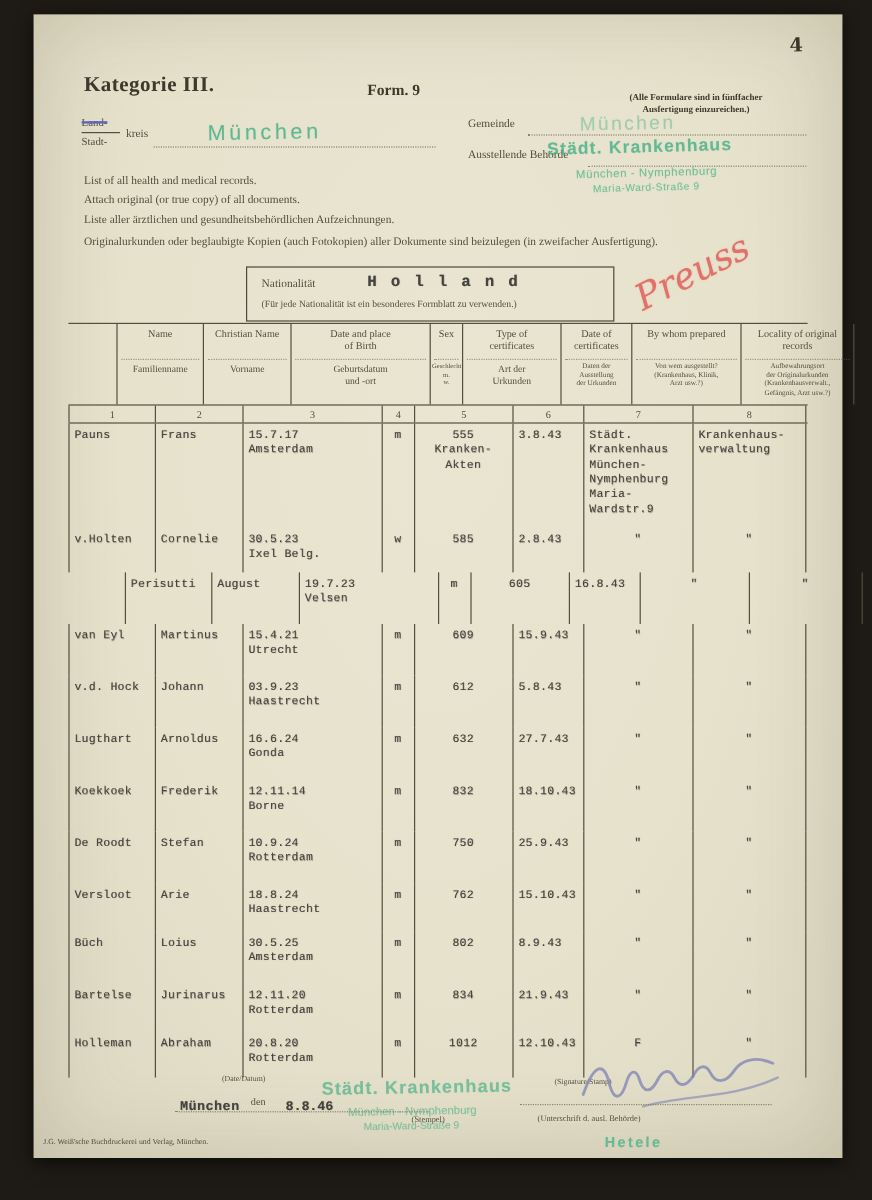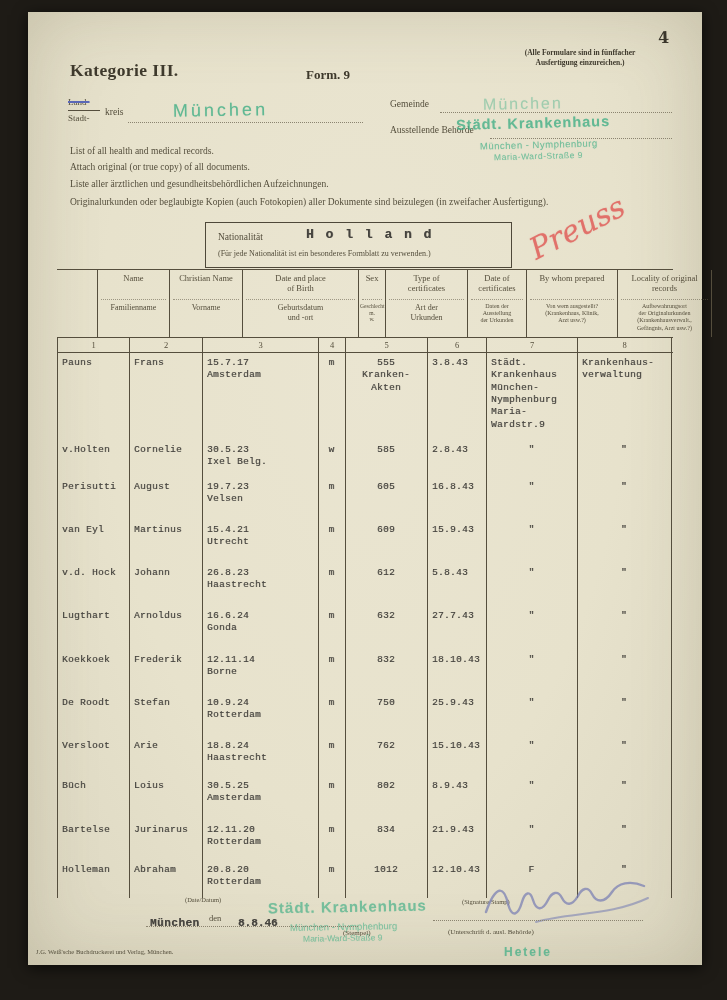--- a/index.html
+++ b/index.html
@@ -56,21 +56,21 @@
 </style>
 </head>
 <body>
 
 <div class="paper">
 
   <div class="abs handnum" style="left:630px;top:16px;font-size:16px;font-weight:bold;">4</div>
 
   <div class="abs boldprint" style="left:42px;top:48px;font-size:17.5px;letter-spacing:.4px;">Kategorie III.</div>
   <div class="abs boldprint" style="left:278px;top:55px;font-size:13px;">Form. 9</div>
-  <div class="abs boldprint" style="left:452px;top:36px;width:200px;font-size:7.5px;text-align:center;line-height:1.35;">
+  <div class="abs boldprint" style="left:452px;top:64px;width:200px;font-size:7.5px;text-align:center;line-height:1.35;">
     <div>(Alle Formulare sind in fünffacher</div>
     <div>Ausfertigung einzureichen.)</div>
   </div>
 
   <div class="abs print" style="left:40px;top:85px;font-size:9px;text-decoration:line-through;text-decoration-color:#5b68b8;text-decoration-thickness:2px;">Land-</div>
   <div class="abs" style="left:40px;top:98px;width:32px;border-top:1px solid #554e3d;"></div>
   <div class="abs print" style="left:40px;top:101px;font-size:9px;">Stadt-</div>
   <div class="abs print" style="left:77px;top:95px;font-size:9.5px;">kreis</div>
   <div class="abs dots" style="left:100px;top:96px;width:235px;"></div>
   <div class="abs stamp" style="left:145px;top:88px;font-size:18px;letter-spacing:3px;opacity:.8;transform:rotate(-1deg);">München</div>
@@ -180,21 +180,21 @@
           <div class="td pre col0">v.Holten</div>
           <div class="td pre col1">Cornelie</div>
           <div class="td pre col2">30.5.23
 Ixel Belg.</div>
           <div class="td pre col3">w</div>
           <div class="td pre col4">585</div>
           <div class="td pre col5">2.8.43</div>
           <div class="td pre col6 ctr">"</div>
           <div class="td pre col7 ctr">"</div>
         </div>
-        <div class="trow" style="height: 43px;">
+        <div class="trow" style="height: 43px; margin-left: 47px;">
           <div class="td pre col0">Perisutti</div>
           <div class="td pre col1">August</div>
           <div class="td pre col2">19.7.23
 Velsen</div>
           <div class="td pre col3">m</div>
           <div class="td pre col4">605</div>
           <div class="td pre col5">16.8.43</div>
           <div class="td pre col6 ctr">"</div>
           <div class="td pre col7 ctr">"</div>
         </div>
@@ -205,21 +205,21 @@
 Utrecht</div>
           <div class="td pre col3">m</div>
           <div class="td pre col4">609</div>
           <div class="td pre col5">15.9.43</div>
           <div class="td pre col6 ctr">"</div>
           <div class="td pre col7 ctr">"</div>
         </div>
         <div class="trow" style="height: 43px;">
           <div class="td pre col0">v.d. Hock</div>
           <div class="td pre col1">Johann</div>
-          <div class="td pre col2">26.8.23
+          <div class="td pre col2">03.9.23
 Haastrecht</div>
           <div class="td pre col3">m</div>
           <div class="td pre col4">612</div>
           <div class="td pre col5">5.8.43</div>
           <div class="td pre col6 ctr">"</div>
           <div class="td pre col7 ctr">"</div>
         </div>
         <div class="trow" style="height: 44px;">
           <div class="td pre col0">Lugthart</div>
           <div class="td pre col1">Arnoldus</div>

